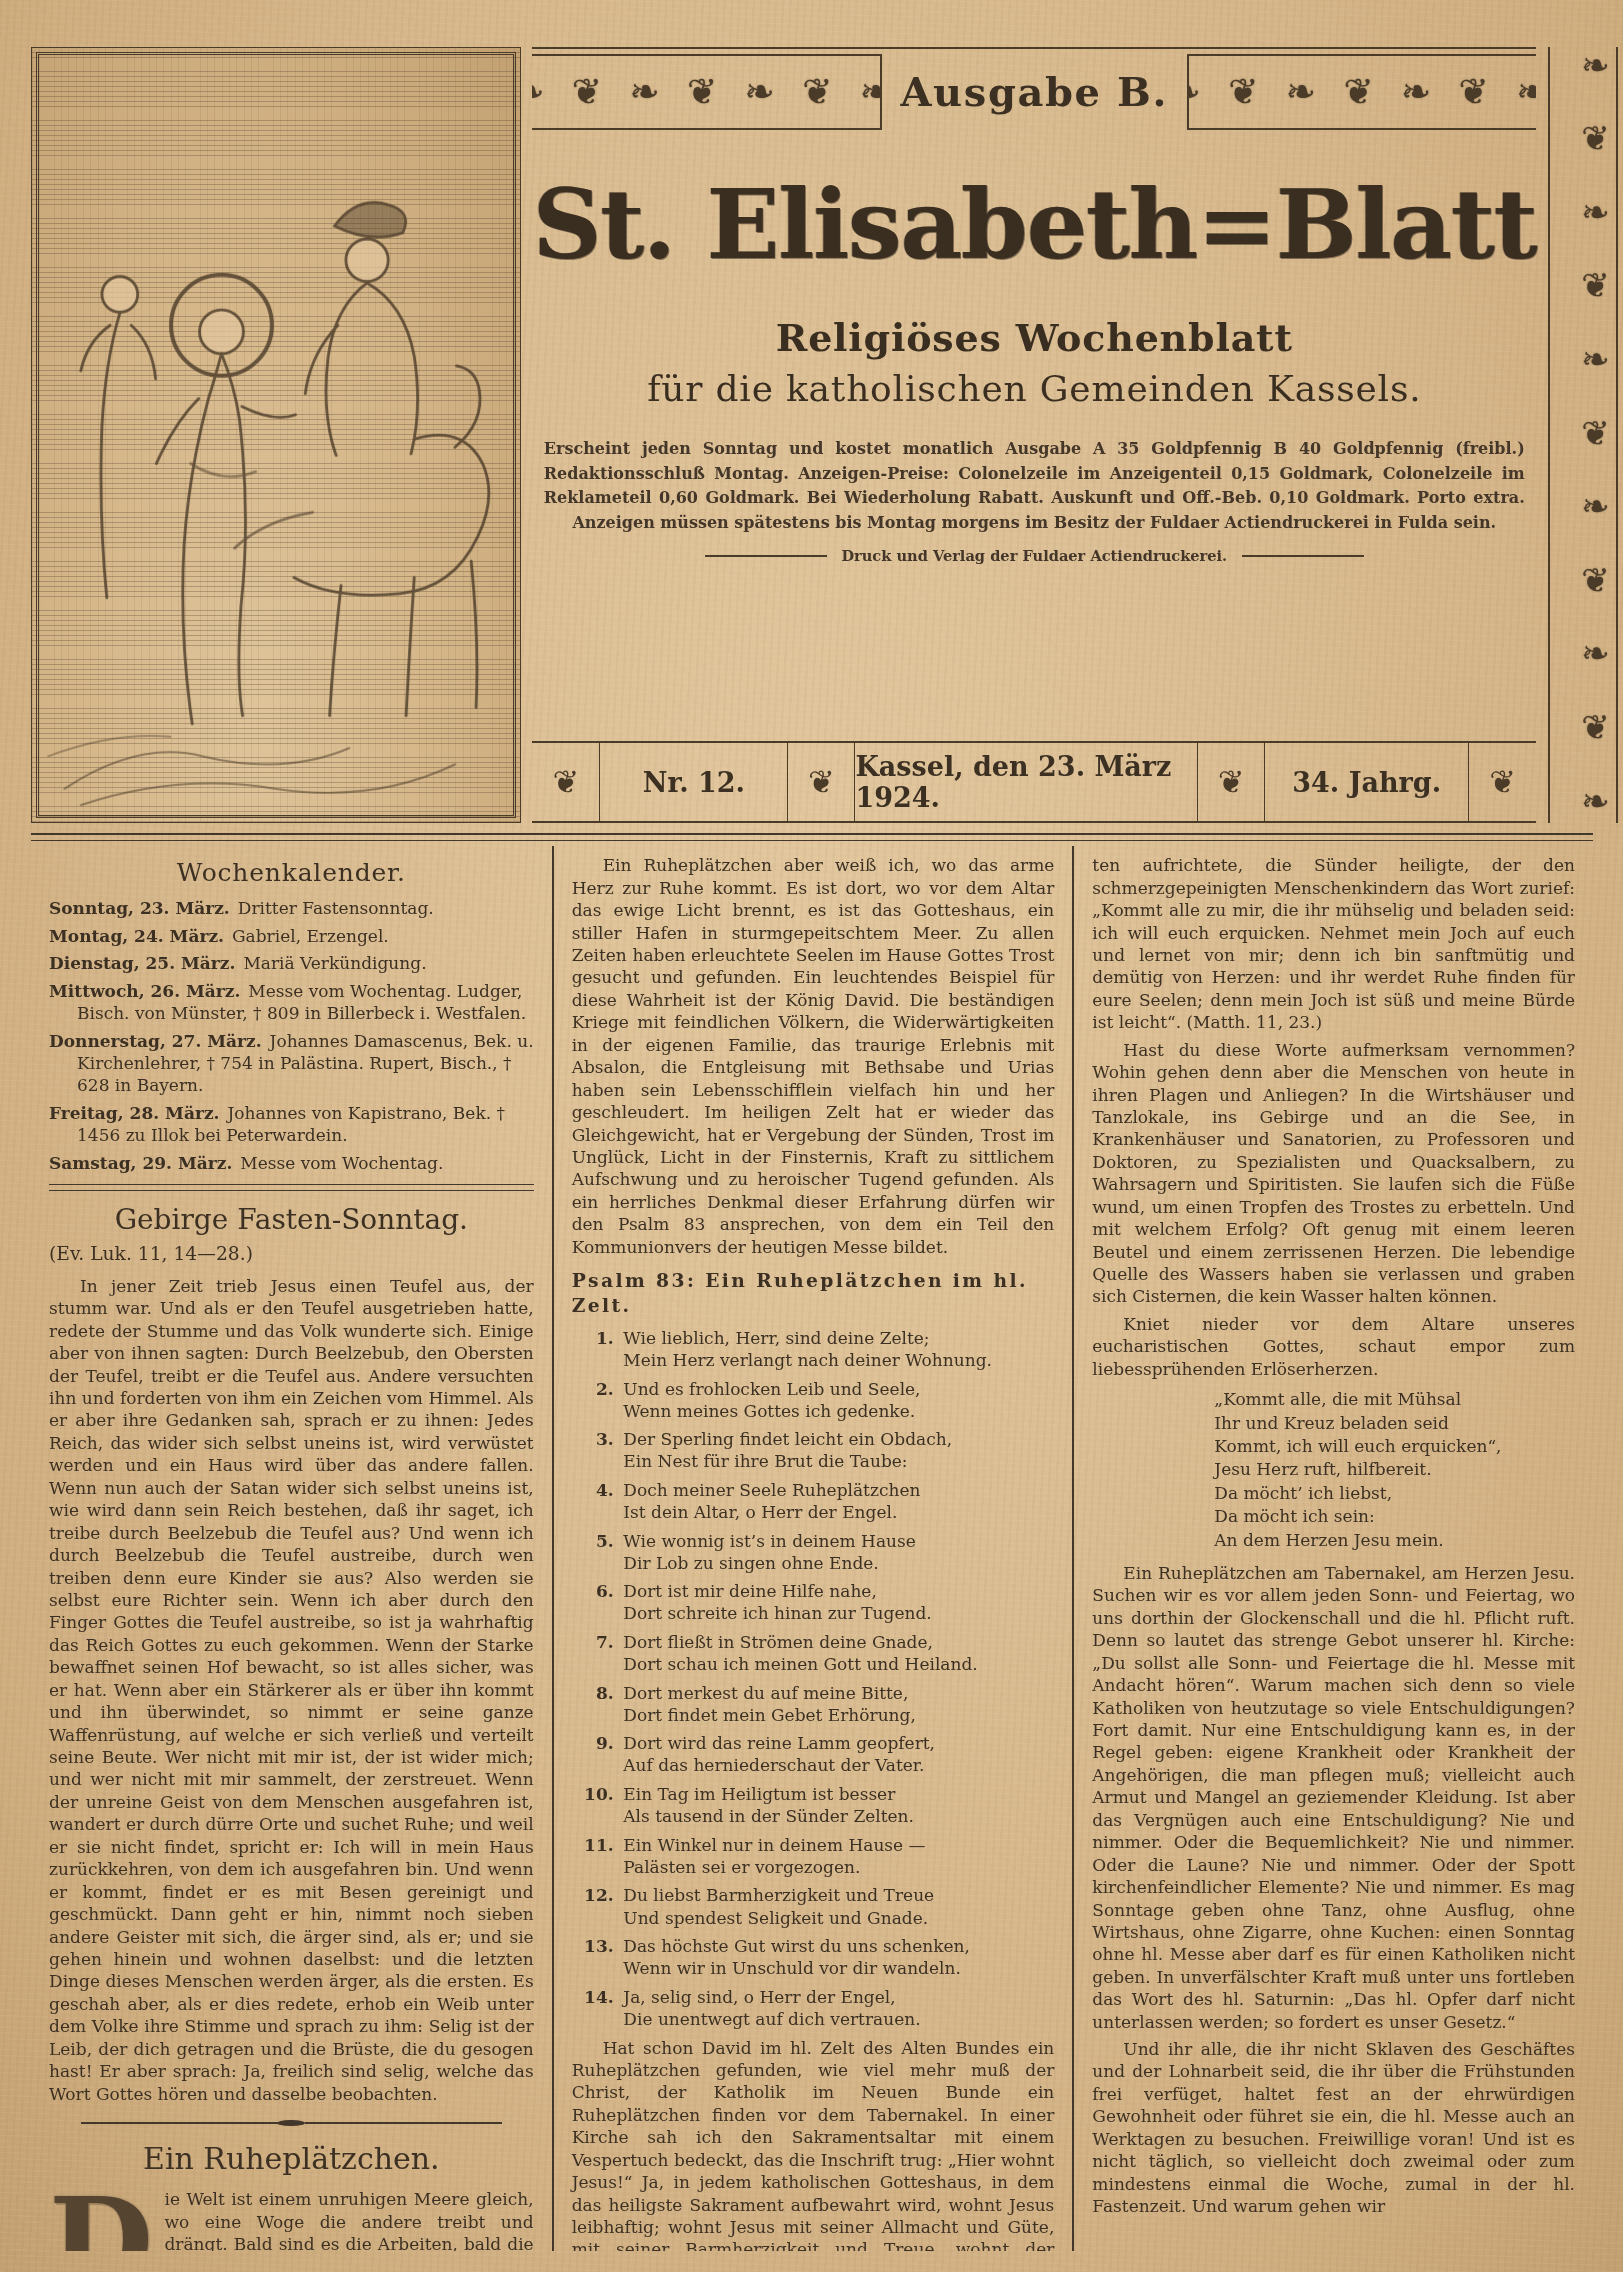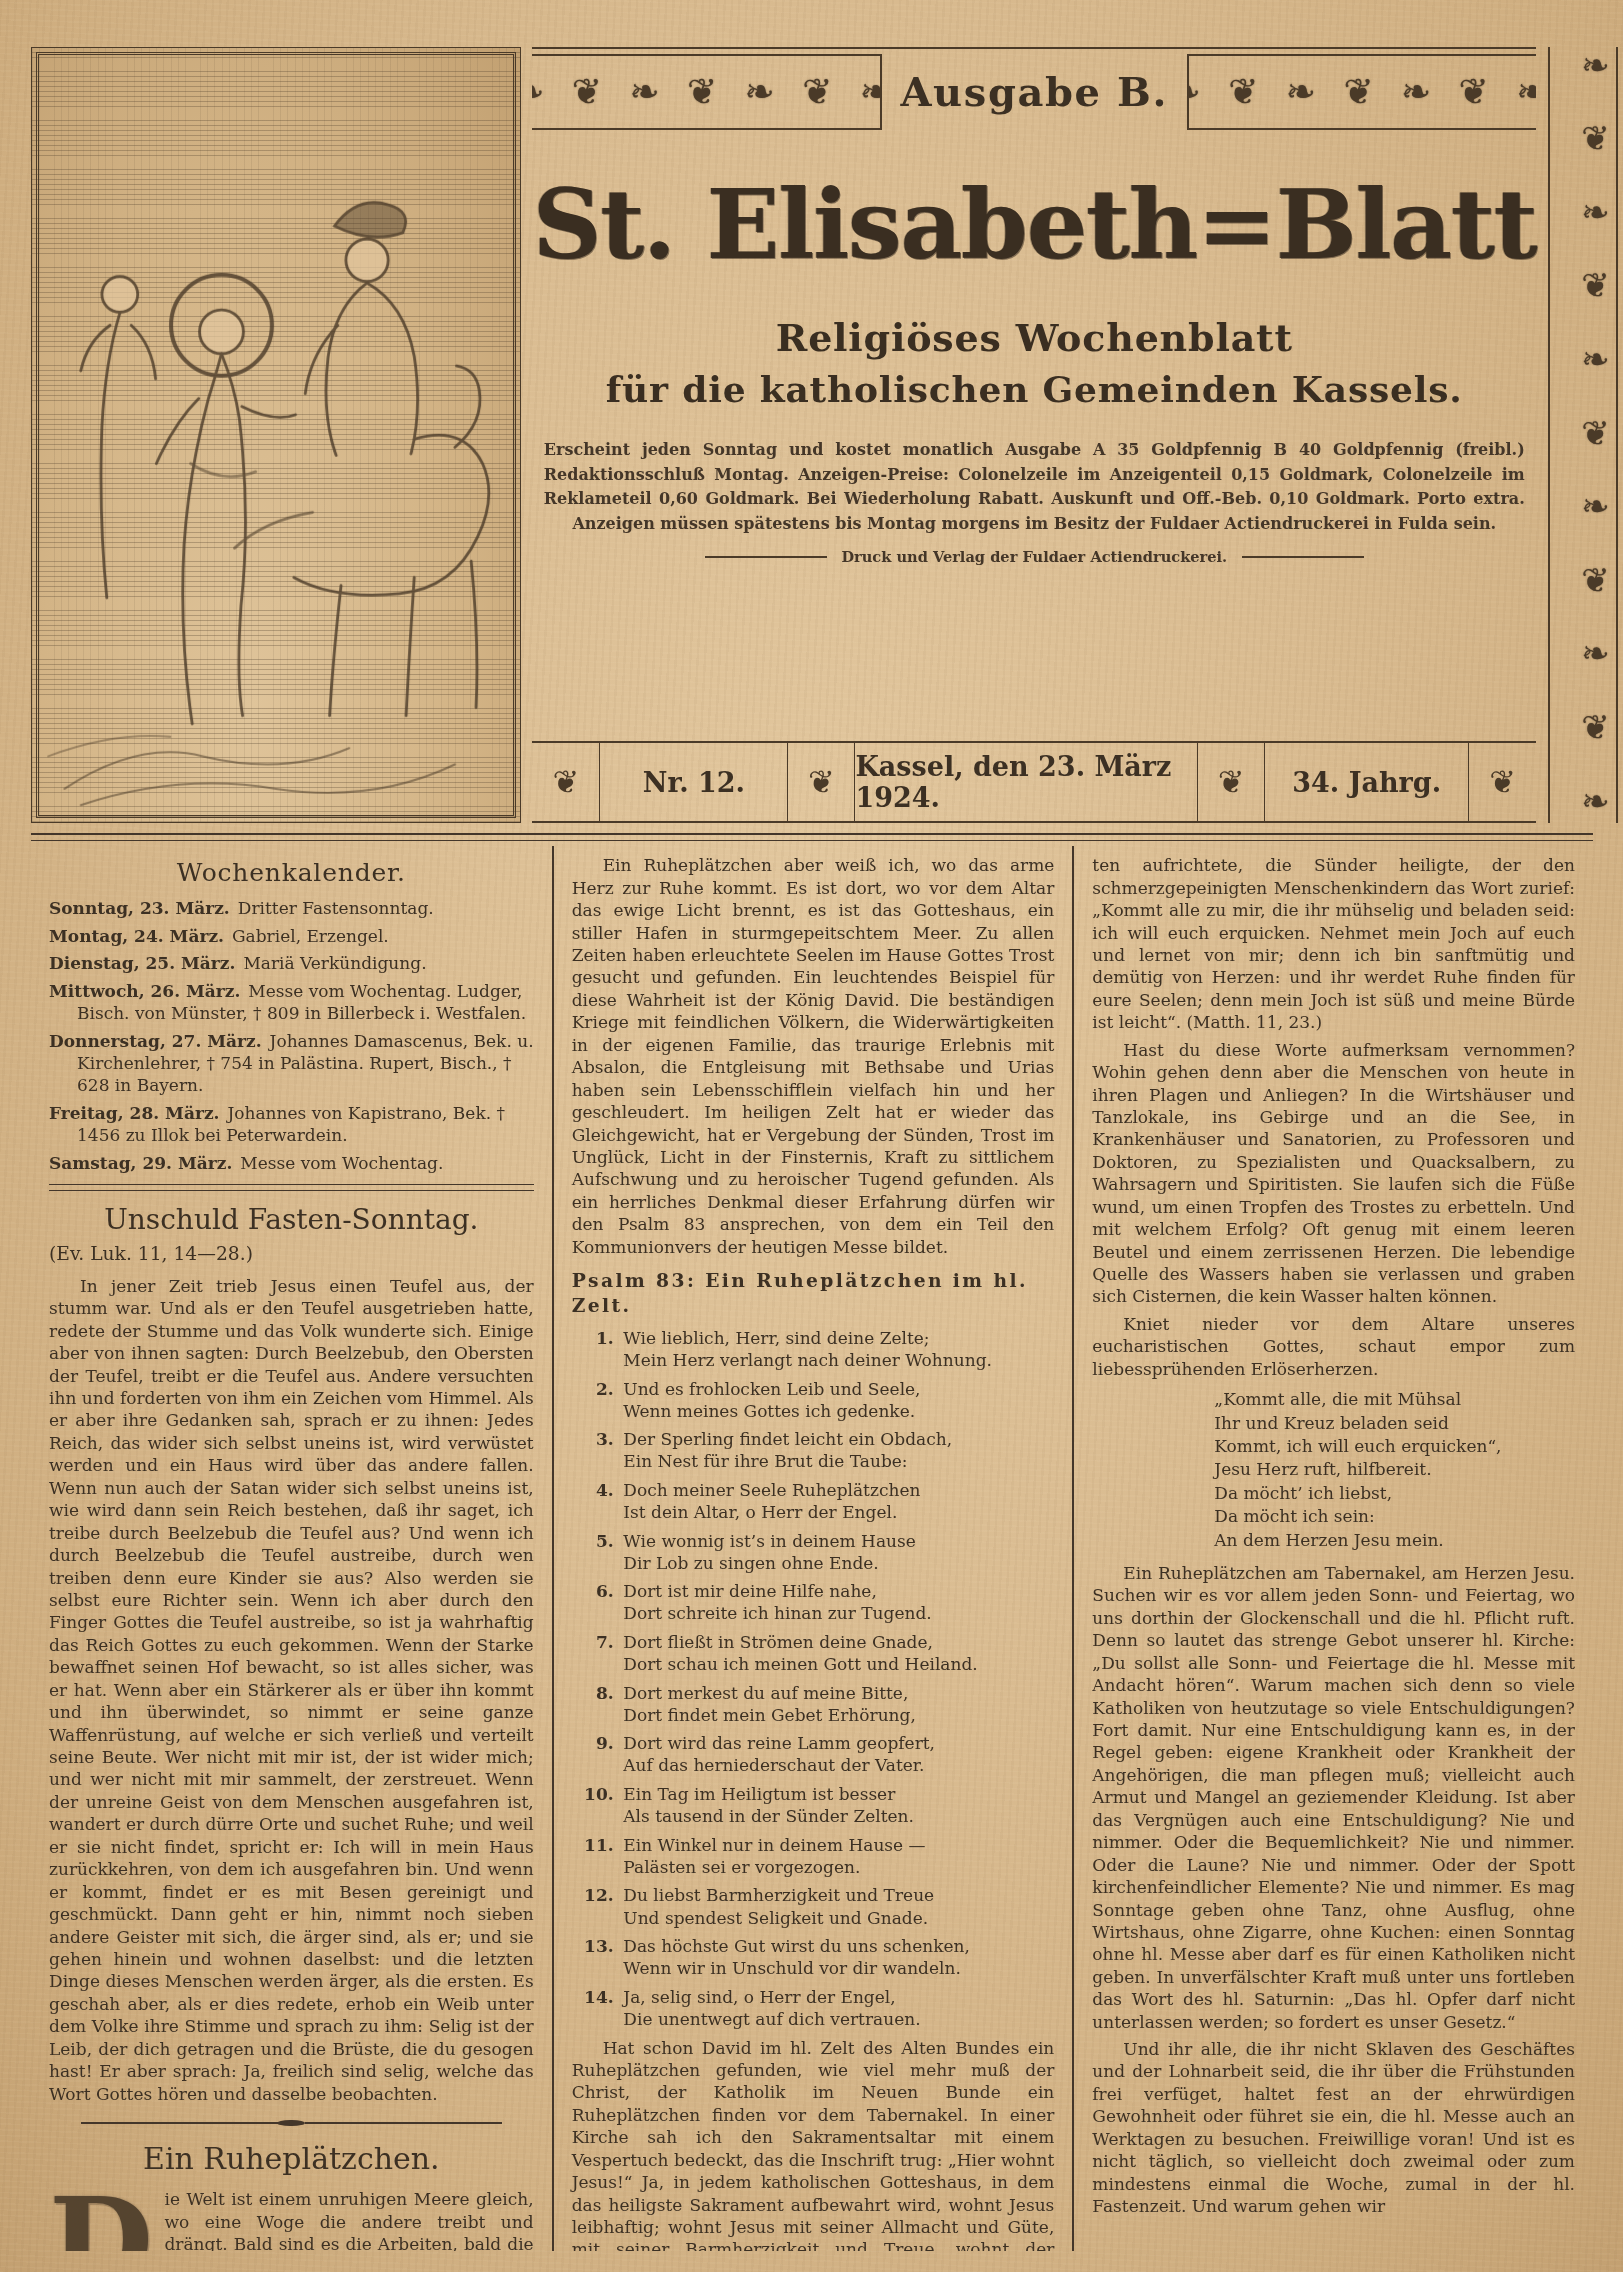--- a/index.html
+++ b/index.html
@@ -47,21 +47,21 @@
     display:flex;align-items:center;justify-content:center;
     font-size:40px;font-weight:bold;letter-spacing:1.6px;
   }
   .title-block{flex:1;display:flex;flex-direction:column;align-items:center;justify-content:flex-start;padding-top:47px;}
   .paper-title{
     font-size:96px;font-weight:bold;letter-spacing:-1.6px;line-height:1;
     text-shadow:0.8px 0.8px 0 rgba(58,46,33,.55), -0.8px 0 0 rgba(58,46,33,.35);
     white-space:nowrap;
   }
   .subtitle1{font-size:38px;font-weight:bold;margin-top:42px;letter-spacing:0.8px;}
-  .subtitle2{font-size:36px;font-weight:bold;margin-top:8px;letter-spacing:0.8px;}
+  .subtitle2{font-size:36px;font-weight:normal;margin-top:8px;letter-spacing:0.8px;}
   .imprint{
     margin-top:28px;padding:0 11.4px;
     font-size:16px;line-height:1.55;font-weight:bold;
     text-align:justify;text-align-last:center;color:#443628;
   }
   .printer-line{display:flex;align-items:center;gap:14.6px;margin-top:11.4px;font-size:14.6px;font-weight:bold;color:#443628;}
   .printer-line::before,.printer-line::after{content:"";height:2.4px;width:122px;background:#4a3a28;}
   
   .issue-bar{
     margin-top:13px;height:78px;
@@ -201,21 +201,21 @@
       <p class="cal-entry"><span class="cal-day">Sonntag, 23. März.</span><span>Dritter Fastensonntag.</span></p>
       <p class="cal-entry"><span class="cal-day">Montag, 24. März.</span><span>Gabriel, Erzengel.</span></p>
       <p class="cal-entry"><span class="cal-day">Dienstag, 25. März.</span><span>Mariä Verkündigung.</span></p>
       <p class="cal-entry"><span class="cal-day">Mittwoch, 26. März.</span><span>Messe vom Wochentag. Ludger, Bisch. von Münster, † 809 in Billerbeck i. Westfalen.</span></p>
       <p class="cal-entry"><span class="cal-day">Donnerstag, 27. März.</span><span>Johannes Damascenus, Bek. u. Kirchenlehrer, † 754 in Palästina. Rupert, Bisch., † 628 in Bayern.</span></p>
       <p class="cal-entry"><span class="cal-day">Freitag, 28. März.</span><span>Johannes von Kapistrano, Bek. † 1456 zu Illok bei Peterwardein.</span></p>
       <p class="cal-entry"><span class="cal-day">Samstag, 29. März.</span><span>Messe vom Wochentag.</span></p>
 
       <div class="cal-rule"></div>
 
-      <div class="sec-heading h-gospel">Unschuld Fasten-Sonntag.</div>
+      <div class="sec-heading h-gospel">Gebirge Fasten-Sonntag.</div>
       <div class="h-ref">(Ev. Luk. 11, 14—28.)</div>
       <p class="indent">In jener Zeit trieb Jesus einen Teufel aus, der stumm war. Und als er den Teufel ausgetrieben hatte, redete der Stumme und das Volk wunderte sich. Einige aber von ihnen sagten: Durch Beelzebub, den Obersten der Teufel, treibt er die Teufel aus. Andere versuchten ihn und forderten von ihm ein Zeichen vom Himmel. Als er aber ihre Gedanken sah, sprach er zu ihnen: Jedes Reich, das wider sich selbst uneins ist, wird verwüstet werden und ein Haus wird über das andere fallen. Wenn nun auch der Satan wider sich selbst uneins ist, wie wird dann sein Reich bestehen, daß ihr saget, ich treibe durch Beelzebub die Teufel aus? Und wenn ich durch Beelzebub die Teufel austreibe, durch wen treiben denn eure Kinder sie aus? Also werden sie selbst eure Richter sein. Wenn ich aber durch den Finger Gottes die Teufel austreibe, so ist ja wahrhaftig das Reich Gottes zu euch gekommen. Wenn der Starke bewaffnet seinen Hof bewacht, so ist alles sicher, was er hat. Wenn aber ein Stärkerer als er über ihn kommt und ihn überwindet, so nimmt er seine ganze Waffenrüstung, auf welche er sich verließ und verteilt seine Beute. Wer nicht mit mir ist, der ist wider mich; und wer nicht mit mir sammelt, der zerstreuet. Wenn der unreine Geist von dem Menschen ausgefahren ist, wandert er durch dürre Orte und suchet Ruhe; und weil er sie nicht findet, spricht er: Ich will in mein Haus zurückkehren, von dem ich ausgefahren bin. Und wenn er kommt, findet er es mit Besen gereinigt und geschmückt. Dann geht er hin, nimmt noch sieben andere Geister mit sich, die ärger sind, als er; und sie gehen hinein und wohnen daselbst: und die letzten Dinge dieses Menschen werden ärger, als die ersten. Es geschah aber, als er dies redete, erhob ein Weib unter dem Volke ihre Stimme und sprach zu ihm: Selig ist der Leib, der dich getragen und die Brüste, die du gesogen hast! Er aber sprach: Ja, freilich sind selig, welche das Wort Gottes hören und dasselbe beobachten.</p>
 
       <div class="divider">
           <span class="diamond"></span>
         </div>
 
       <div class="sec-heading h-ruhe">Ein Ruheplätzchen.</div>
       <p class="dropcap-para"><span class="dropcap">D</span><span>ie Welt ist einem unruhigen Meere gleich, wo eine Woge die andere treibt und drängt. Bald sind es die Arbeiten, bald die Sorgen, bald die Leidenschaften, bald die Gerichtsverhandlungen, bald die Ereignisse der Politik und die Kämpfe der Parteien, die unser Herz zerwühlen und aufregen.</span></p>
     </div>

